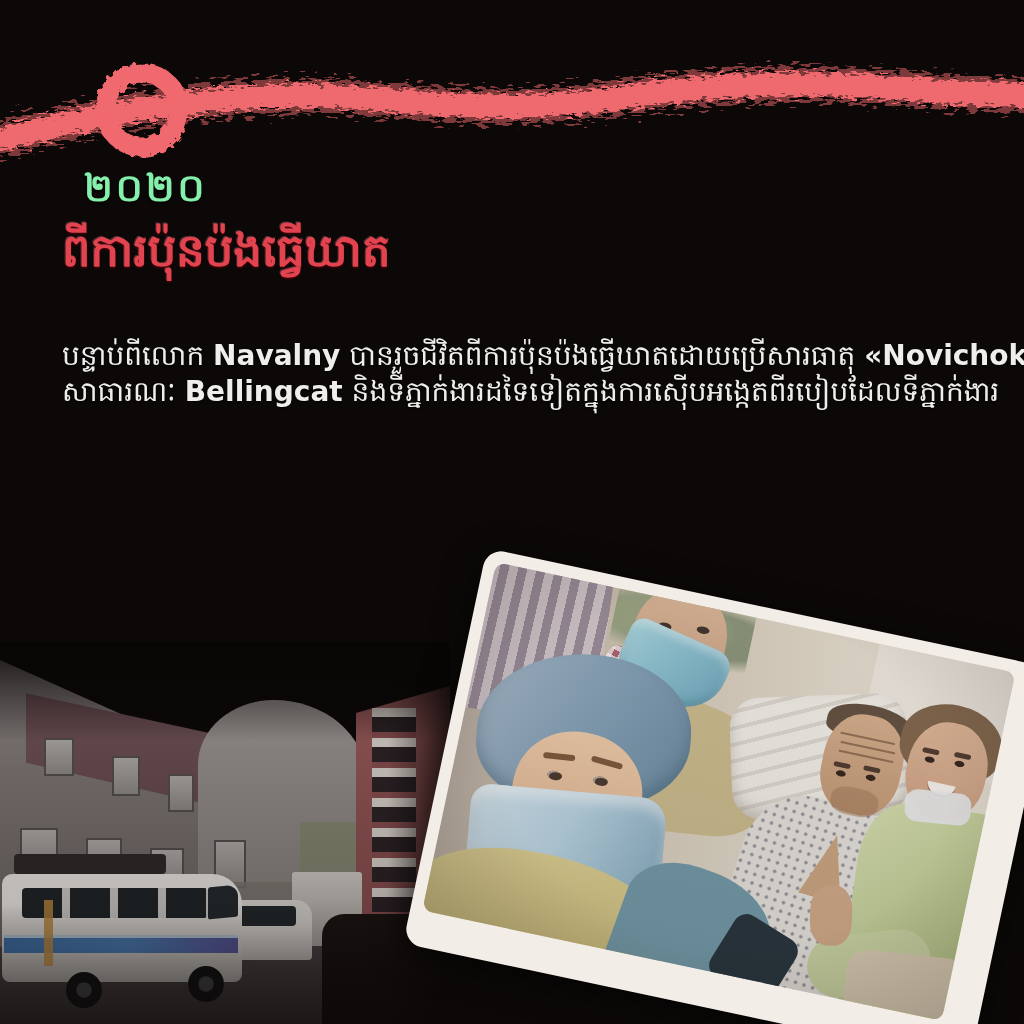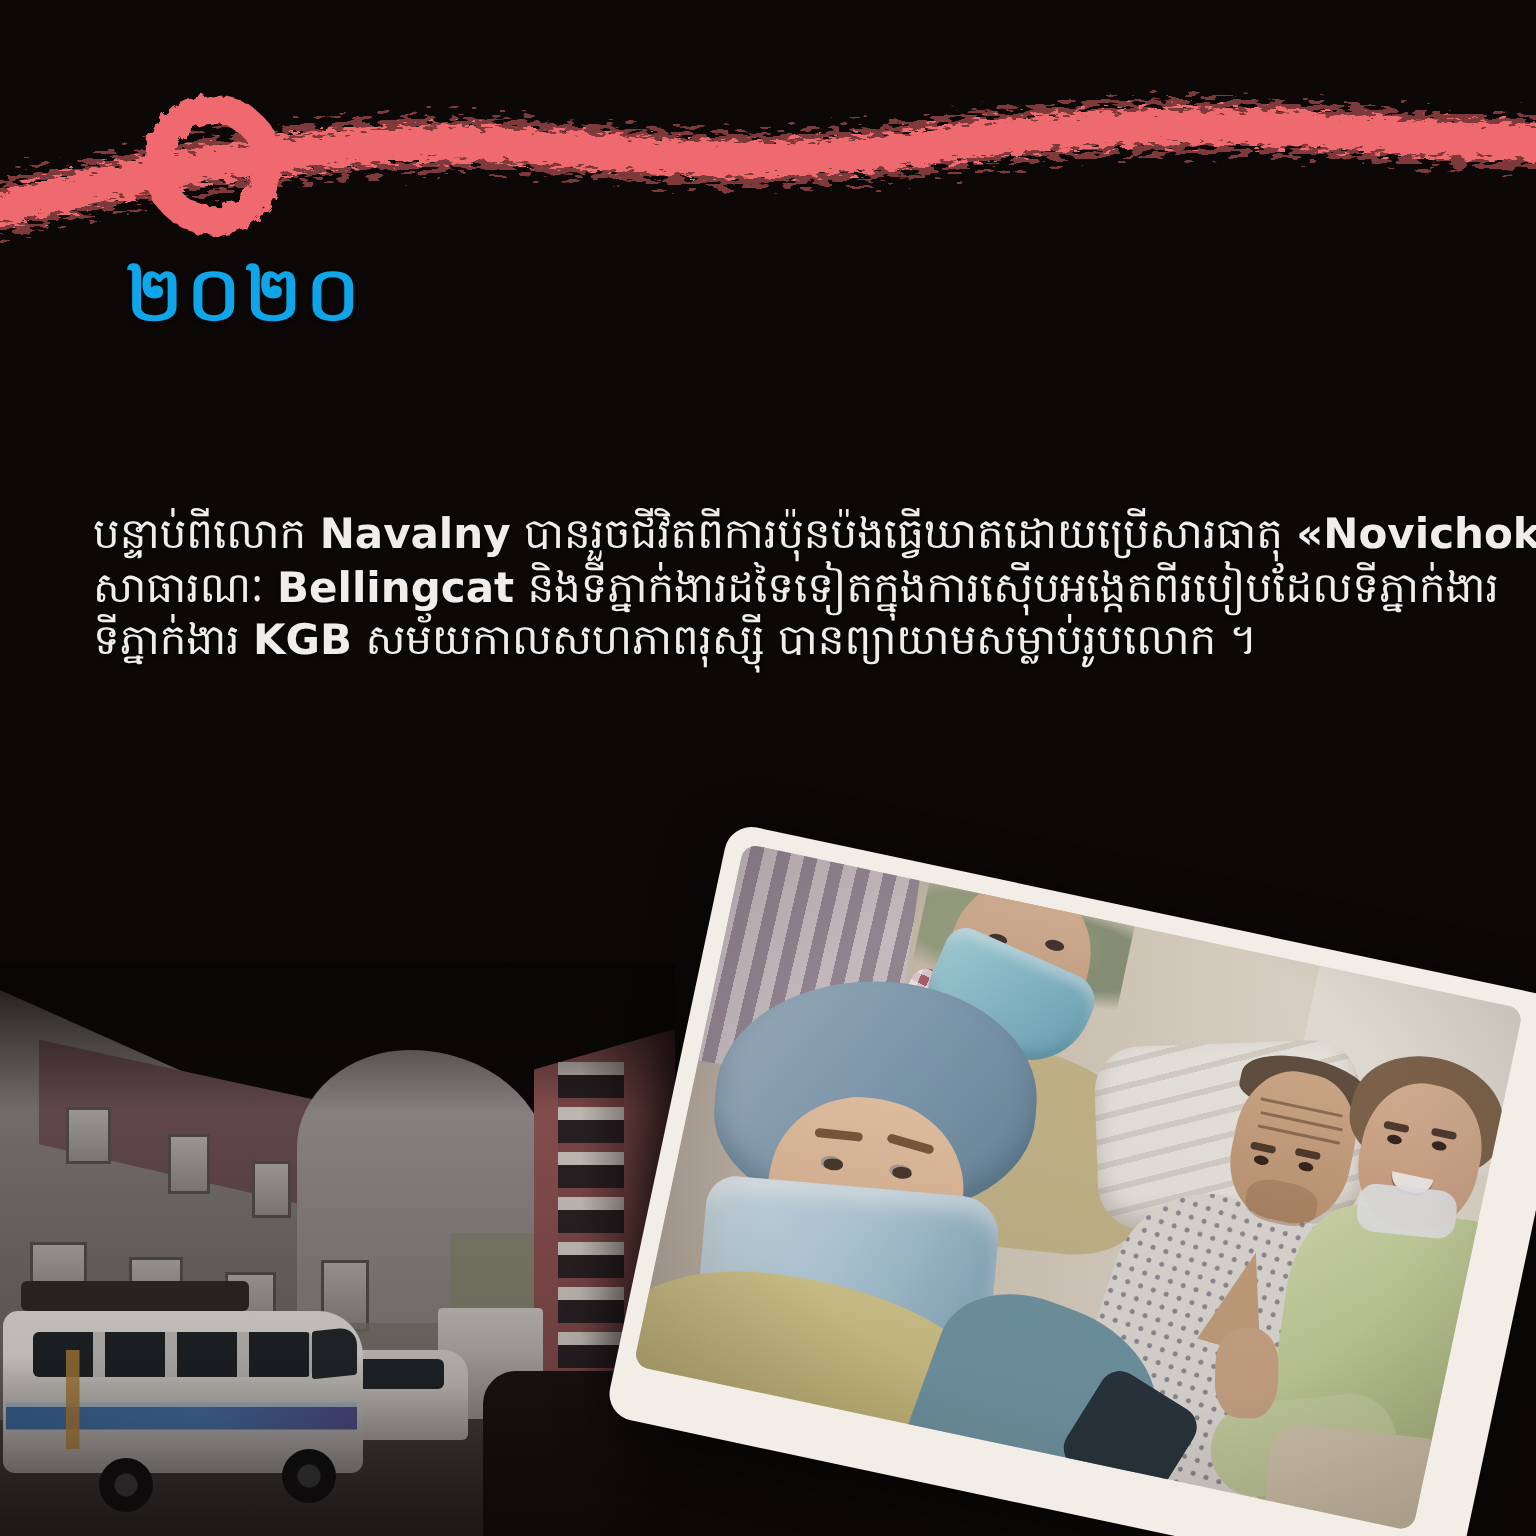--- a/index.html
+++ b/index.html
@@ -9,22 +9,22 @@
     font-family:"DejaVu Sans","Liberation Sans",sans-serif;
   }
   .abs{position:absolute;}
 
   
   #decor{left:0;top:0;width:1024px;height:220px;}
 
   
   #year{
     left:84px;top:164px;
-    font-size:50px;font-weight:700;letter-spacing:3px;
-    color:#0ea5e9;text-shadow:0 2px 3px rgba(0,0,0,.6);
+    font-size:38px;font-weight:700;letter-spacing:3px;
+    color:#86efac;text-shadow:0 2px 3px rgba(0,0,0,.6);
   }
   #title{
     left:62px;top:224px;width:760px;
     font-size:45px;line-height:53px;font-weight:800;
     color:#e2434f;
     text-shadow:0 2px 2px rgba(80,0,8,.65), -1px -1px 0 rgba(255,150,160,.28);
   }
   
   #body-text{
     left:62px;top:338px;width:912px;
@@ -186,26 +186,26 @@
   </defs>
   <g>
     <path d="M -15 142 C 50 128, 95 116, 142 109 C 200 102, 250 94, 320 96 C 400 99, 450 108, 520 106 C 600 104, 640 92, 720 87 C 800 82, 850 84, 920 90 C 960 94, 995 92, 1040 97" fill="none" stroke="#ef6a6e" stroke-width="34" stroke-linecap="round" stroke-dasharray="2 7" opacity="0.5" filter="url(#chalk2)"></path>
     <path d="M -15 142 C 50 128, 95 116, 142 109 C 200 102, 250 94, 320 96 C 400 99, 450 108, 520 106 C 600 104, 640 92, 720 87 C 800 82, 850 84, 920 90 C 960 94, 995 92, 1040 97" fill="none" stroke="#ef6a6e" stroke-width="24" stroke-linecap="round" filter="url(#chalk1)"></path>
   </g>
   <circle cx="142" cy="110" r="37" fill="none" stroke="#f0696e" stroke-width="19" filter="url(#chalk3)"></circle>
 </svg>
 
 <div id="year" class="abs">២០២០</div>
 <div id="title" class="abs">
+  <div>ពីការប៉ុនប៉ងធ្វើឃាត</div>
 </div>
 
 <div id="body-text" class="abs">
     <div class="ln"><span>បន្ទាប់ពីលោក </span><b>Navalny</b><span> បានរួចជីវិតពីការប៉ុនប៉ងធ្វើឃាតដោយប្រើសារធាតុ </span><b>«Novichok»</b></div>
     <div class="ln"><span>សាធារណៈ </span><b>Bellingcat</b><span> និងទីភ្នាក់ងារដទៃទៀតក្នុងការស៊ើបអង្កេតពីរបៀបដែលទីភ្នាក់ងារ</span></div>
-    <div class="ln"><span>ទីភ្នាក់ងារ </span><b>KGB</b><span> សម័យកាលសហភាពរុស្ស៊ី បានព្យាយាមសម្លាប់រូបលោក ។</span></div>
   </div>
 
 <div id="photo-building" class="abs">
   <div class="bl-wall-left"></div>
   <div class="bl-maroon"></div>
   <div class="bl-win" style="left:44px;top:96px;width:26px;height:34px;"></div>
   <div class="bl-win" style="left:112px;top:114px;width:24px;height:36px;"></div>
   <div class="bl-win" style="left:168px;top:132px;width:22px;height:34px;"></div>
   <div class="bl-win" style="left:20px;top:186px;width:34px;height:42px;"></div>
   <div class="bl-win" style="left:86px;top:196px;width:32px;height:42px;"></div>

